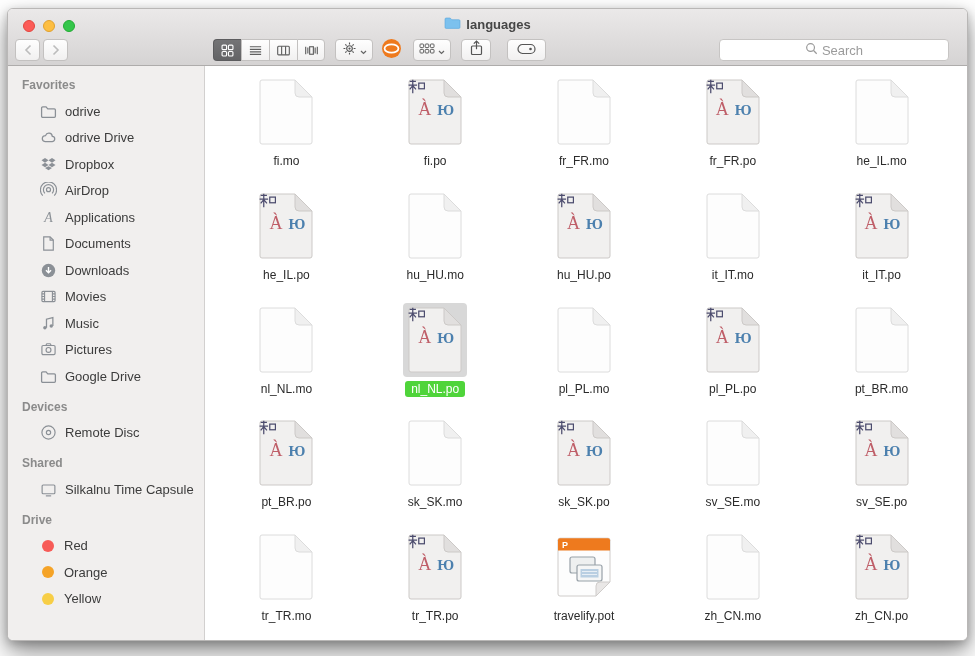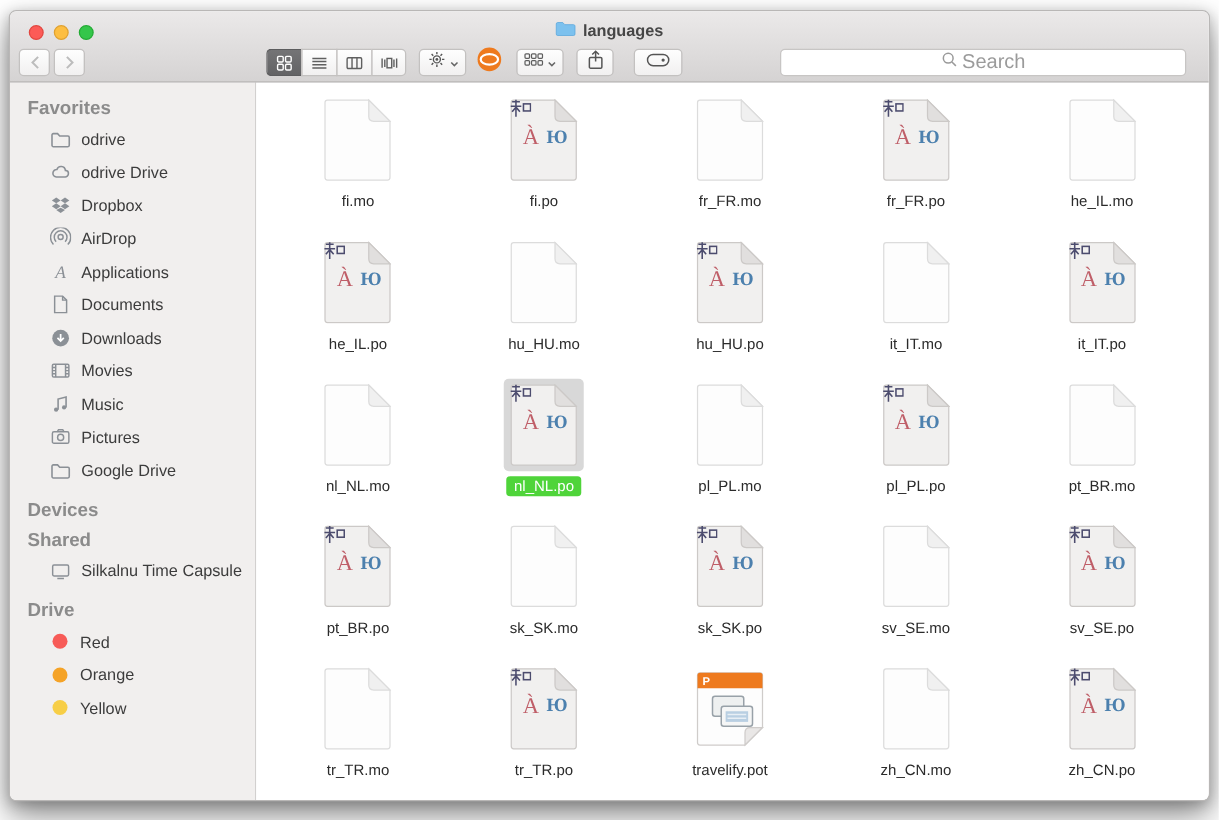--- a/index.html
+++ b/index.html
@@ -24,28 +24,28 @@
   .navgroup{display:flex;gap:3px;}
   .navgroup .tbtn{width:25px;}
   .seg{display:flex;margin-left:145px;}
   .seg .tbtn{width:28px;border-radius:0;border-right-width:0;}
   .seg .tbtn:first-child{border-radius:4px 0 0 4px;}
   .seg .tbtn:last-child{border-radius:0 4px 4px 0;border-right-width:1px;}
   .seg .tbtn.active{background:linear-gradient(#747476,#636365);border-color:#5c5c5e;}
   .gap10{margin-left:10px;} .gap6{margin-left:6px;} .gap16{margin-left:16px;}
   .drop{width:38px;gap:3px;}
   .odrive-btn{width:24px;height:24px;border:none;background:transparent;display:flex;align-items:center;justify-content:center;}
-  .search{margin-left:auto;margin-right:18px;width:325px;height:22px;background:#fff;
+  .search{margin-left:auto;margin-right:18px;width:230px;height:22px;background:#fff;
     border:1px solid #c7c5c4;border-radius:4px;display:flex;align-items:center;justify-content:center;
-    gap:4px;color:#9b9b9b;font-size:16px;box-sizing:border-box;}
+    gap:4px;color:#9b9b9b;font-size:13px;box-sizing:border-box;}
   
   .wbody{display:flex;height:575px;}
   .sidebar{width:197px;background:#f1efee;border-right:1px solid #d2d0cf;box-sizing:border-box;
     padding-top:12px;overflow:hidden;flex:none;}
-  .sb-header{font-size:15px;font-weight:bold;color:#8b8b8b;margin:0 0 6px 14px;height:14px;}
+  .sb-header{font-size:12px;font-weight:bold;color:#8b8b8b;margin:0 0 6px 14px;height:14px;}
   .sb-section{margin-top:10px;} .sb-section:first-child{margin-top:0;}
   .sb-item{display:flex;align-items:center;height:26.5px;padding-left:32px;gap:8px;cursor:default;}
   .sb-icon{width:17px;height:17px;display:flex;align-items:center;justify-content:center;flex:none;}
   .sb-icon svg{width:17px;height:17px;}
   .sb-icon.dot{width:12px;height:12px;border-radius:50%;margin:0 2px;}
   .sb-label{font-size:13px;color:#3c3c3c;white-space:nowrap;}
   .content{flex:1;background:#fff;padding:9px 0 0 7px;display:grid;
     grid-template-columns:repeat(5,148.8px);grid-auto-rows:113.8px;}
   
   .cell{display:flex;flex-direction:column;align-items:center;cursor:default;}
@@ -292,20 +292,31 @@
               <span class="sb-icon">
                 <svg viewBox="0 0 16 16">
                   <path d="M1.5 12.5V4.7a1 1 0 0 1 1-1h3.2l1.6 1.8h6.2a1 1 0 0 1 1 1v6a1 1 0 0 1-1 1h-11a1 1 0 0 1-1-1z" fill="none" stroke="#8b9096" stroke-width="1.2"></path>
                 </svg>
               </span>
               <span class="sb-label">Google Drive</span>
             </div>
           </div>
           <div class="sb-section">
             <div class="sb-header">Devices</div>
+            <div class="sb-item">
+              <span class="sb-icon">
+                <svg viewBox="0 0 16 16">
+                  <g fill="none" stroke="#8b9096" stroke-width="1.1">
+                    <circle cx="8" cy="8" r="6.2"></circle>
+                    <circle cx="8" cy="8" r="2"></circle>
+                  </g>
+                </svg>
+              </span>
+              <span class="sb-label">Remote Disc</span>
+            </div>
           </div>
           <div class="sb-section">
             <div class="sb-header">Shared</div>
             <div class="sb-item">
               <span class="sb-icon">
                 <svg viewBox="0 0 16 16">
                   <g fill="none" stroke="#8b9096" stroke-width="1.1">
                     <rect x="2" y="3.8" width="12" height="8.2" rx="1"></rect>
                     <path d="M5.5 14h5"></path>
                   </g>

